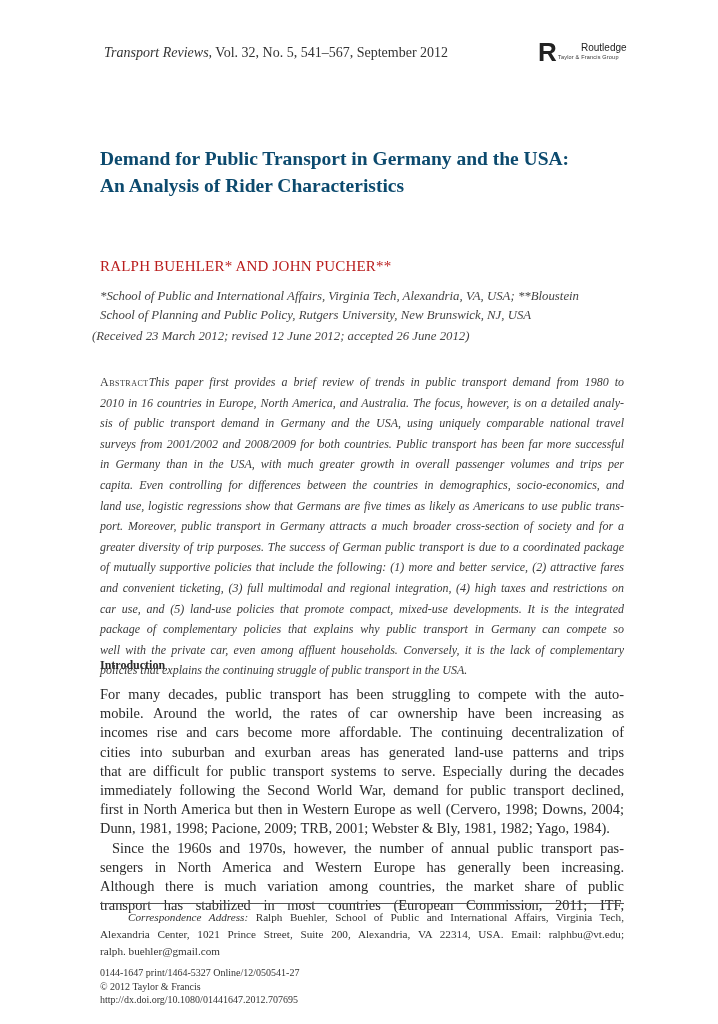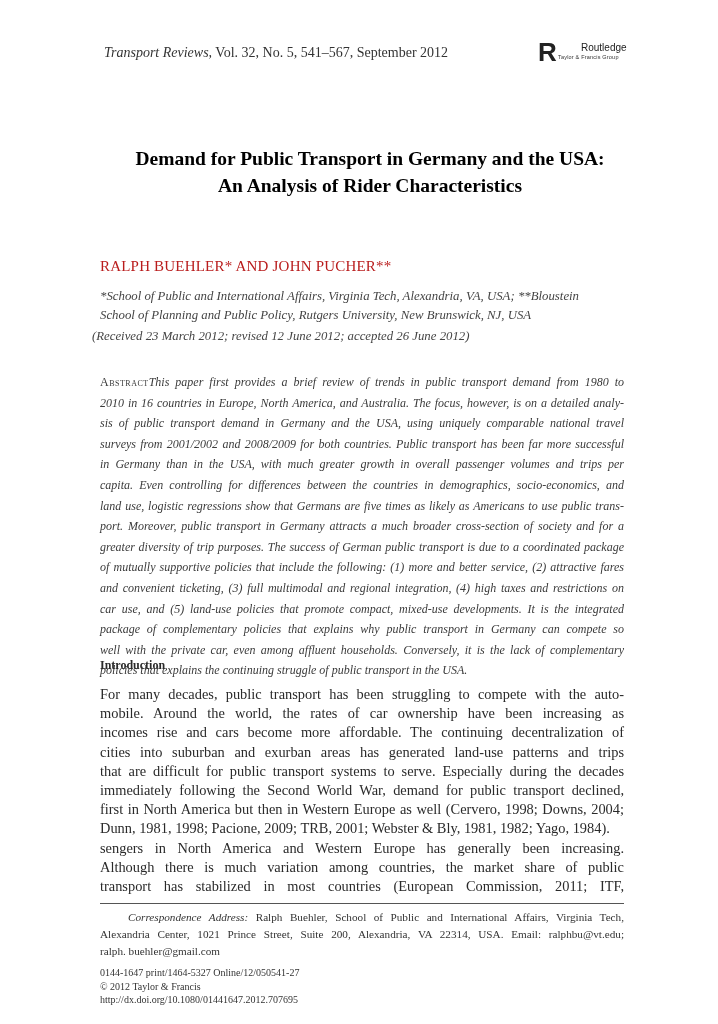--- a/index.html
+++ b/index.html
@@ -4,21 +4,21 @@
 <style>
   html, body { margin: 0; padding: 0; background: #ffffff; }
   body { width: 718px; height: 1024px; position: relative; overflow: hidden; font-family: "Liberation Serif", "DejaVu Serif", serif; color: #2a2a2a; }
   .abs { position: absolute; }
   .running-head { left: 104px; top: 45px; font-size: 14px; color: #333; white-space: nowrap; }
   .running-head .jname { font-style: italic; }
   .logo { left: 538px; top: 40px; width: 90px; height: 28px; }
   .logo .r { position: absolute; left: 0; top: -3px; font-size: 26px; font-weight: bold; color: #222; font-family: "Liberation Sans", sans-serif; }
   .logo .n1 { position: absolute; left: 20px; top: 2px; font-size: 10px; color: #222; font-family: "Liberation Sans", sans-serif; padding-left: 23px; }
   .logo .n2 { position: absolute; left: 20px; top: 14px; font-size: 5.5px; color: #333; font-family: "Liberation Sans", sans-serif; letter-spacing: 0.2px; }
-  .title { left: 100px; top: 145px; width: 540px; font-size: 19.5px; font-weight: bold; line-height: 27px; color: #000000; text-align: center; }
+  .title { left: 100px; top: 145px; width: 540px; font-size: 19.5px; font-weight: bold; line-height: 27px; color: #0c4a6e; }
   .authors { left: 100px; top: 258px; font-size: 15px; letter-spacing: 0.2px; color: #b91c1c; }
   .affil { left: 100px; top: 287px; width: 530px; font-size: 12.8px; font-style: italic; line-height: 19px; color: #444; }
   .received { left: 92px; top: 329px; font-size: 12.8px; font-style: italic; color: #444; }
   .abstract { left: 100px; top: 372px; width: 524px; font-size: 12px; font-style: italic; line-height: 20.6px; color: #3a3a3a; }
   .abstract .line { display: block; text-align: justify; text-align-last: justify; white-space: nowrap; height: 20.6px; }
   .abstract .line.last { text-align-last: left; }
   .abstract .label { font-style: normal; font-variant: small-caps; letter-spacing: 0.5px; }
   .section-heading { left: 100px; top: 658px; font-size: 12px; font-weight: bold; color: #2a2a2a; }
   .body-text { left: 100px; top: 685px; width: 524px; font-size: 14.4px; line-height: 19.2px; color: #2a2a2a; }
   .body-text .line { display: block; text-align: justify; text-align-last: justify; white-space: nowrap; height: 19.2px; }
@@ -80,20 +80,21 @@
 
 <div class="abs body-text">
   <span class="line">For many decades, public transport has been struggling to compete with the auto-</span>
   <span class="line">mobile. Around the world, the rates of car ownership have been increasing as</span>
   <span class="line">incomes rise and cars become more affordable. The continuing decentralization of</span>
   <span class="line">cities into suburban and exurban areas has generated land-use patterns and trips</span>
   <span class="line">that are difficult for public transport systems to serve. Especially during the decades</span>
   <span class="line">immediately following the Second World War, demand for public transport declined,</span>
   <span class="line">first in North America but then in Western Europe as well (Cervero, 1998; Downs, 2004;</span>
   <span class="line last">Dunn, 1981, 1998; Pacione, 2009; TRB, 2001; Webster &amp; Bly, 1981, 1982; Yago, 1984).</span>
+  <span class="line indent">Since the 1960s and 1970s, however, the number of annual public transport pas-</span>
   <span class="line">sengers in North America and Western Europe has generally been increasing.</span>
   <span class="line">Although there is much variation among countries, the market share of public</span>
   <span class="line">transport has stabilized in most countries (European Commission, 2011; ITF,</span>
 </div>
 
 <div class="abs rule"></div>
 
 <div class="abs corresp">
   <span class="line"><span class="lbl">Correspondence Address:</span><span> Ralph Buehler, School of Public and International Affairs, Virginia Tech,</span></span>
   <span class="line">Alexandria Center, 1021 Prince Street, Suite 200, Alexandria, VA 22314, USA. Email: ralphbu@vt.edu;</span>

